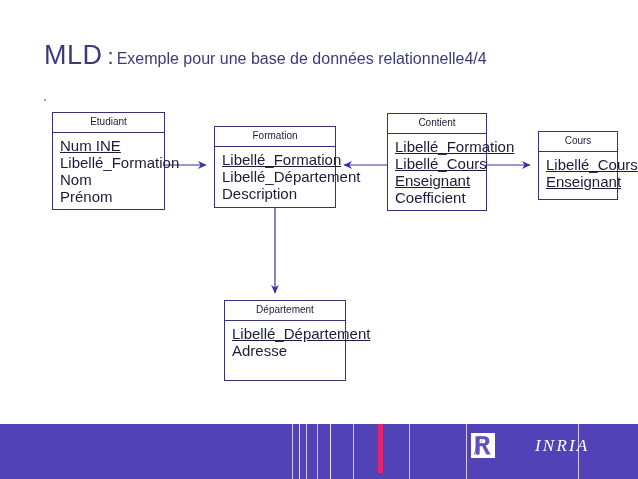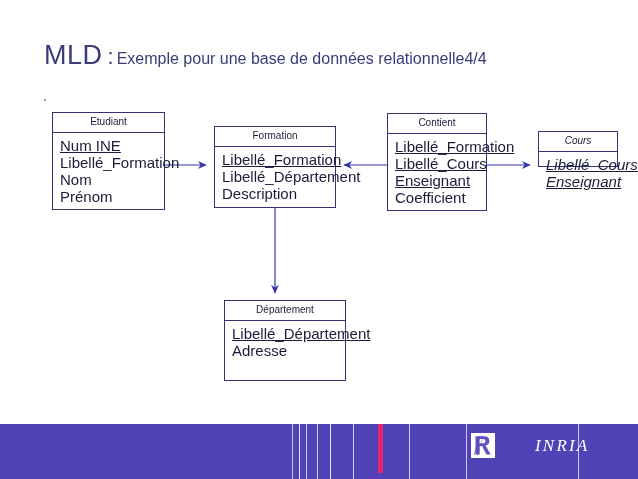--- a/index.html
+++ b/index.html
@@ -102,21 +102,21 @@
   }
   .attr.pk {
     text-decoration: underline;
     text-underline-offset: 1px;
   }
 
   
   #ent-etudiant   { left: 52px;  top: 112px; width: 113px; height: 98px; }
   #ent-formation  { left: 214px; top: 126px; width: 122px; height: 82px; }
   #ent-contient   { left: 387px; top: 113px; width: 100px; height: 98px; }
-  #ent-cours      { left: 538px; top: 131px; width: 80px;  height: 36px; font-style: italic; }
+  #ent-cours      { left: 538px; top: 131px; width: 80px;  height: 69px; }
   #ent-departement{ left: 224px; top: 300px; width: 122px; height: 81px; }
 
   
   #speck {
     position: absolute;
     left: 44px;
     top: 99px;
     width: 2px;
     height: 2px;
     background: #9a9ab5;

